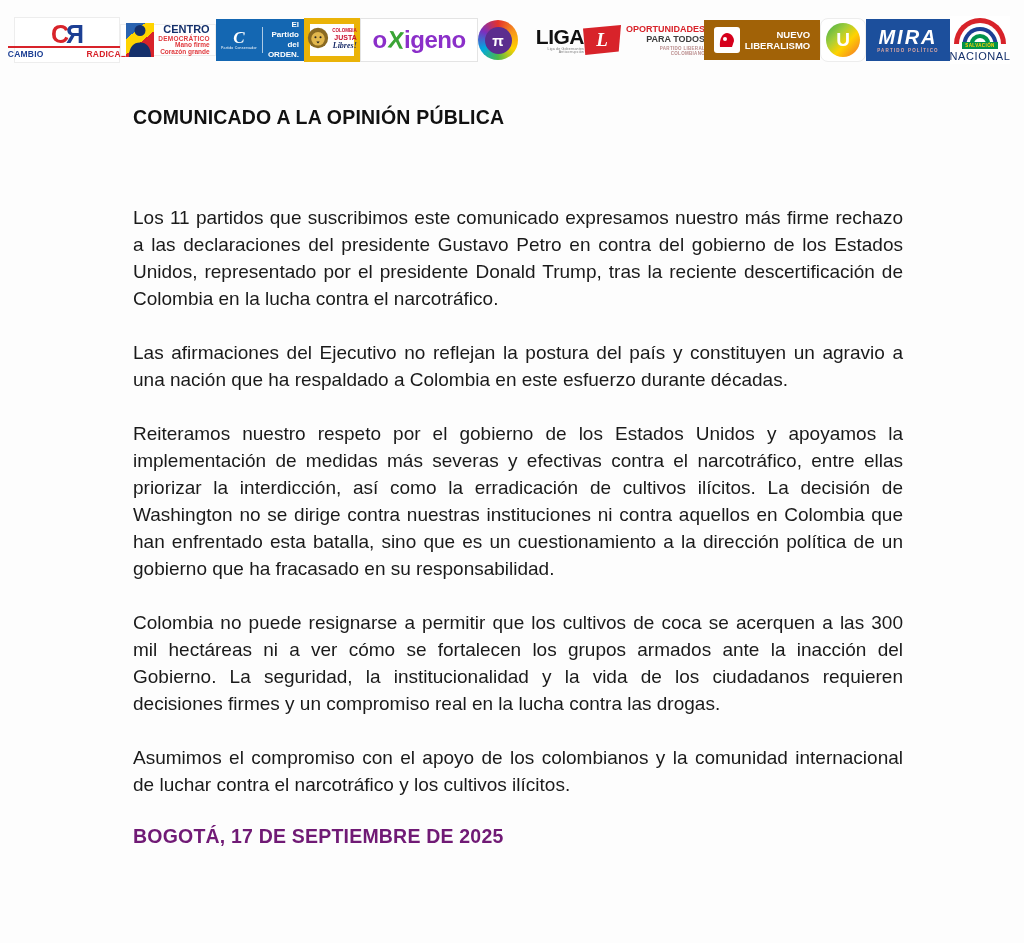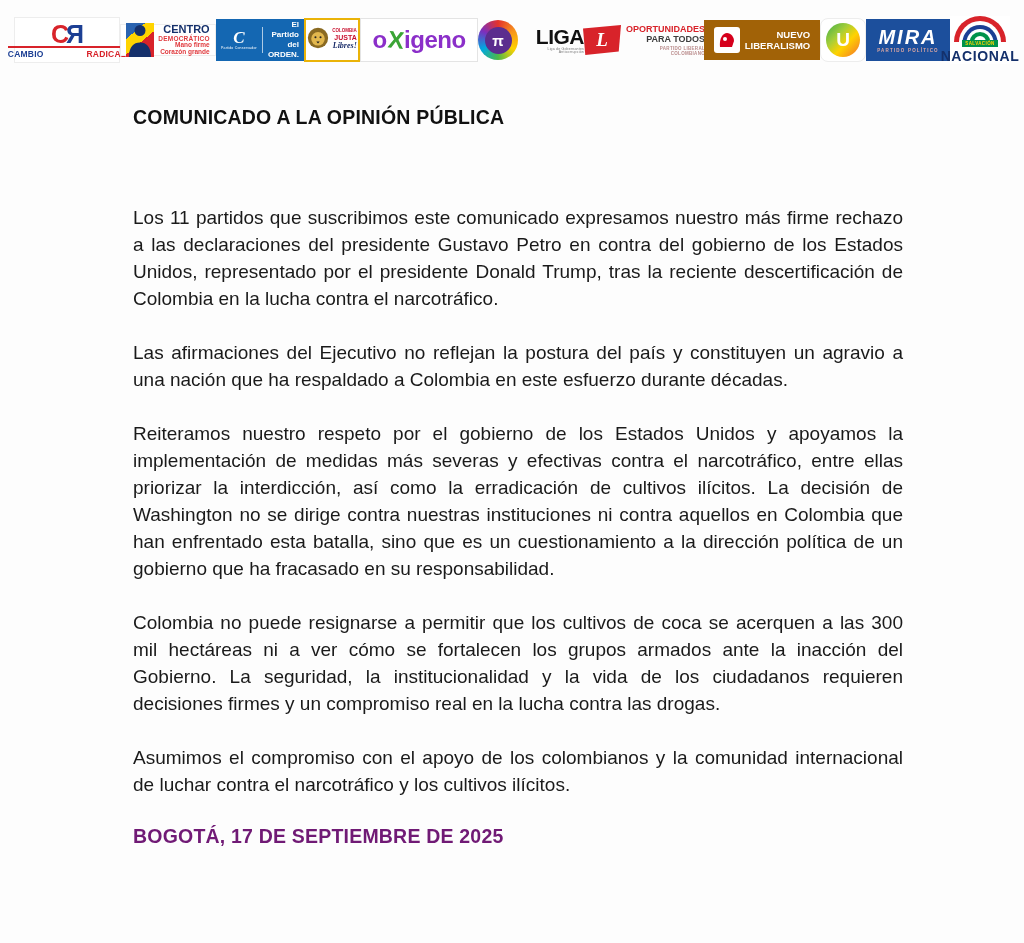--- a/index.html
+++ b/index.html
@@ -37,21 +37,21 @@
 
   
   .lg-pc { width:88px; height:42px; background:#1467b2; color:#fff; gap:5px; padding:0 5px; }
   .pc-left { display:flex; flex-direction:column; align-items:center; line-height:1; }
   .pc-c { font-family:"Liberation Serif", serif; font-style:italic; font-weight:700; font-size:17px; }
   .pc-sub { font-size:3.5px; letter-spacing:.2px; margin-top:1px; white-space:nowrap; }
   .pc-div { width:1px; height:26px; background:rgba(255,255,255,.65); }
   .pc-right { font-size:8px; font-weight:800; line-height:1.25; }
 
   
-  .lg-cjl { width:56px; height:44px; background:#fff; border:2px solid #eab308; gap:3px; padding:2px; }
+  .lg-cjl { width:56px; height:44px; background:#fff; border:6px solid #eab308; gap:3px; padding:2px; }
   .cjl-text { display:flex; flex-direction:column; line-height:1.1; }
   .cjl-l1 { color:#c8102e; font-weight:800; font-size:4.5px; }
   .cjl-l2 { color:#c8102e; font-weight:900; font-size:7px; }
   .cjl-l3 { color:#1b2e6b; font-family:"Liberation Serif", serif; font-style:italic; font-weight:700; font-size:8px; }
 
   
   .lg-ox { width:118px; height:44px; background:#fff; border:1px solid #e4e4e4; }
   .ox-word { font-weight:900; font-size:24px; letter-spacing:-.5px; }
   .ox-p { color:#8b2fc9; }
   .ox-x { color:#3aa435; display:inline-block; transform:rotate(6deg); margin:0 1px; }
@@ -101,21 +101,21 @@
   .sn-arcs { position:relative; width:54px; height:26px; overflow:hidden; }
   .sn-arcs i { position:absolute; left:50%; transform:translateX(-50%); border-radius:50%; display:block; }
   .sn-r1 { width:52px; height:52px; background:#d8232a; bottom:-26px; }
   .sn-r2 { width:42px; height:42px; background:#fff;    bottom:-21px; }
   .sn-r3 { width:35px; height:35px; background:#1c3f94; bottom:-17.5px; }
   .sn-r4 { width:27px; height:27px; background:#fff;    bottom:-13.5px; }
   .sn-r5 { width:21px; height:21px; background:#00934a; bottom:-10.5px; }
   .sn-r6 { width:12px; height:12px; background:#fff;    bottom:-6px; }
   .sn-label { background:#00934a; color:#ffd200; font-weight:800; font-size:4.5px;
     letter-spacing:.4px; padding:1px 3px; margin-top:-2px; position:relative; z-index:2; }
-  .sn-name { color:#14306b; font-weight:700; font-size:14px; letter-spacing:.6px; margin-top:1px; }
+  .sn-name { color:#14306b; font-weight:400; font-size:11px; letter-spacing:.6px; margin-top:1px; }
 
   
   .doc { width:770px; margin:38px 0 0 133px; }
   .doc-title { font-size:19.5px; font-weight:700; letter-spacing:.2px; color:#111; margin-bottom:75px; }
   .doc p { font-size:19px; line-height:27px; text-align:justify; margin-bottom:27px; color:#1a1a1a; }
   .doc-date { font-size:19.5px; font-weight:700; color:#701a75; margin-top:14px; letter-spacing:.2px; }
 </style>
 </head>
 <body>
 

